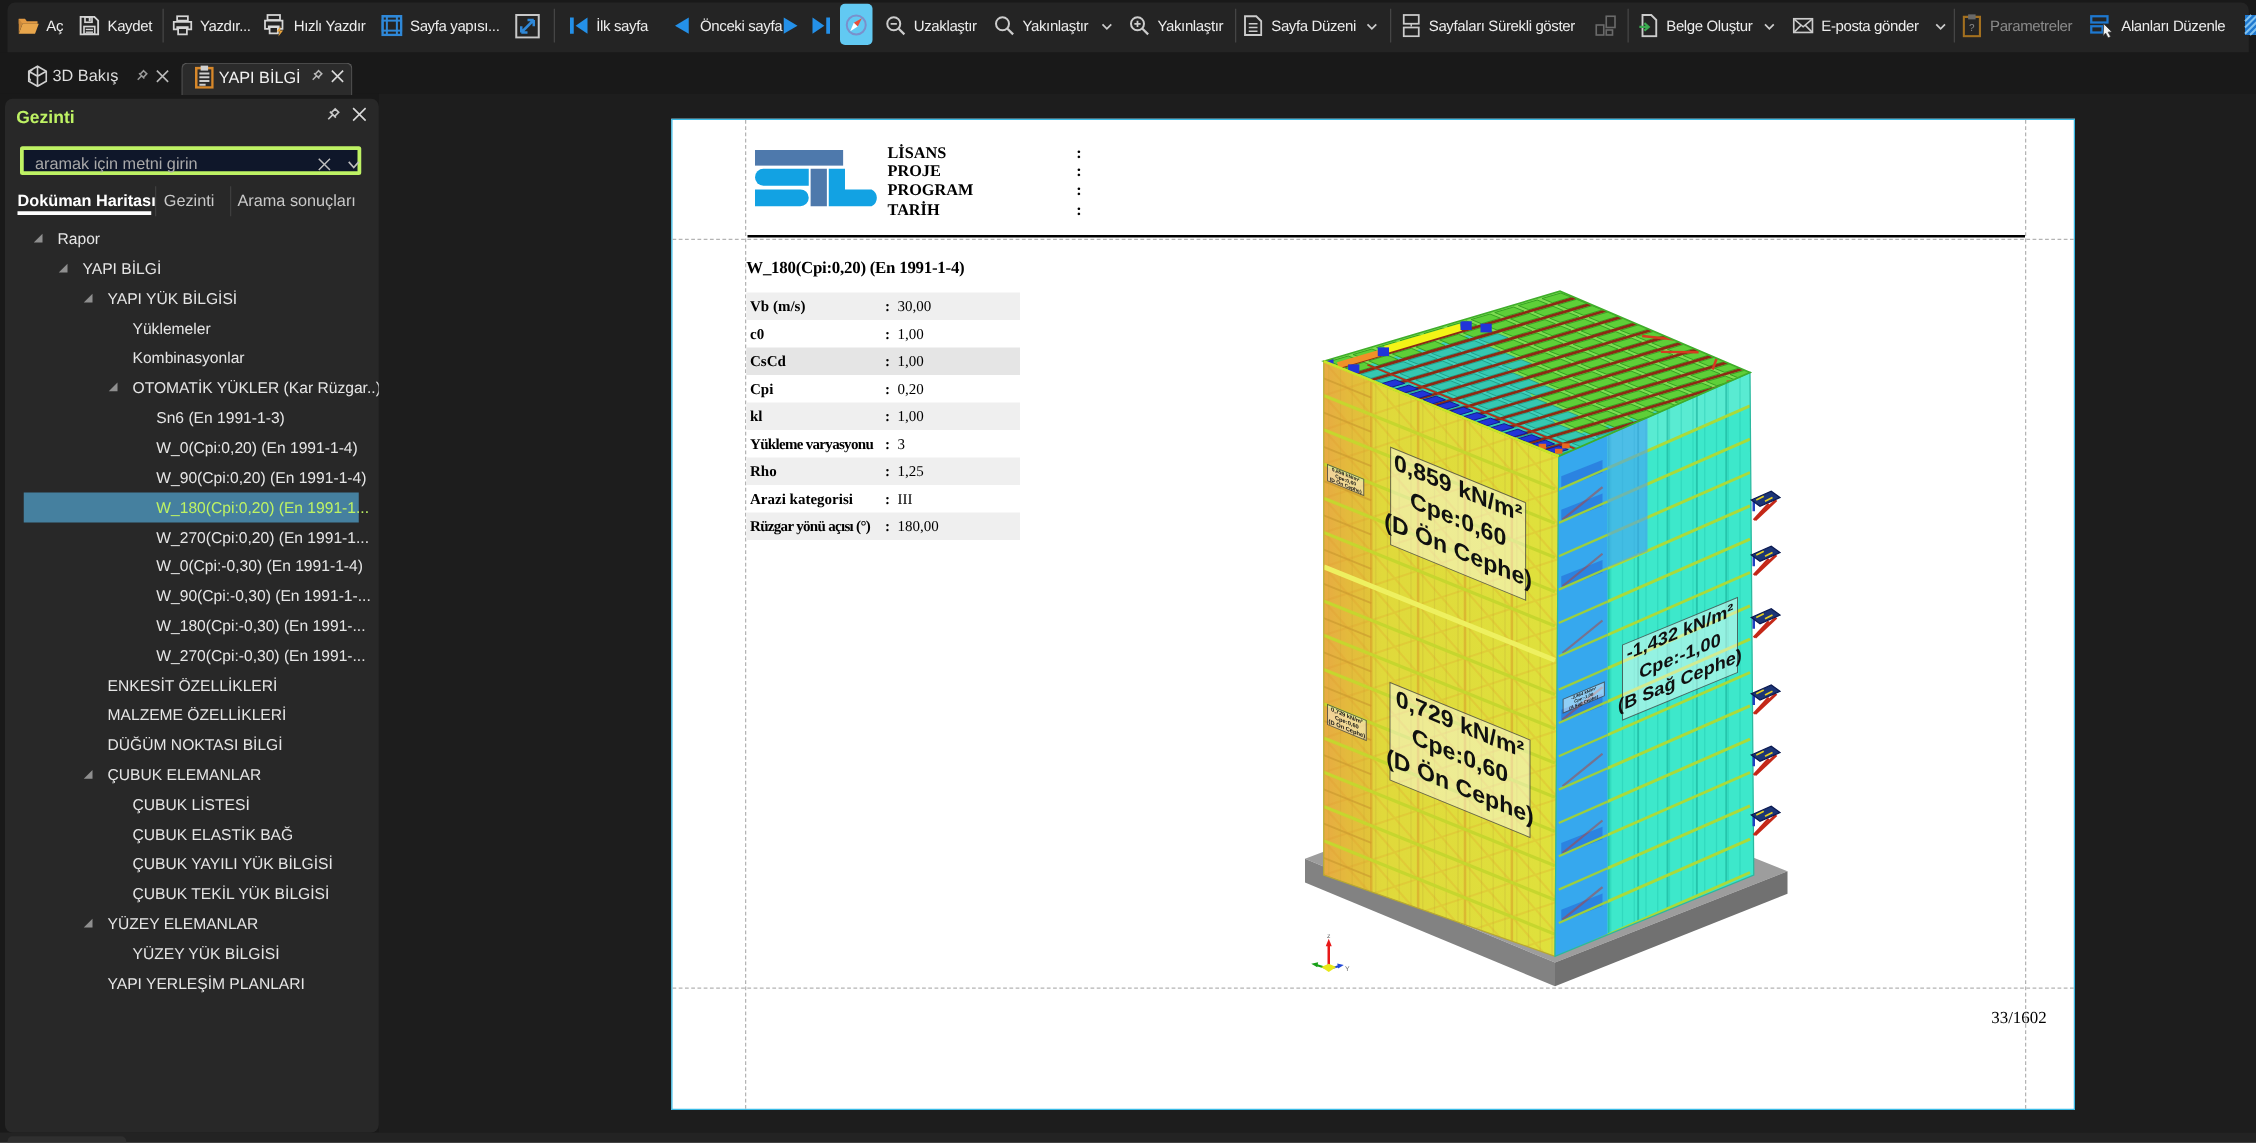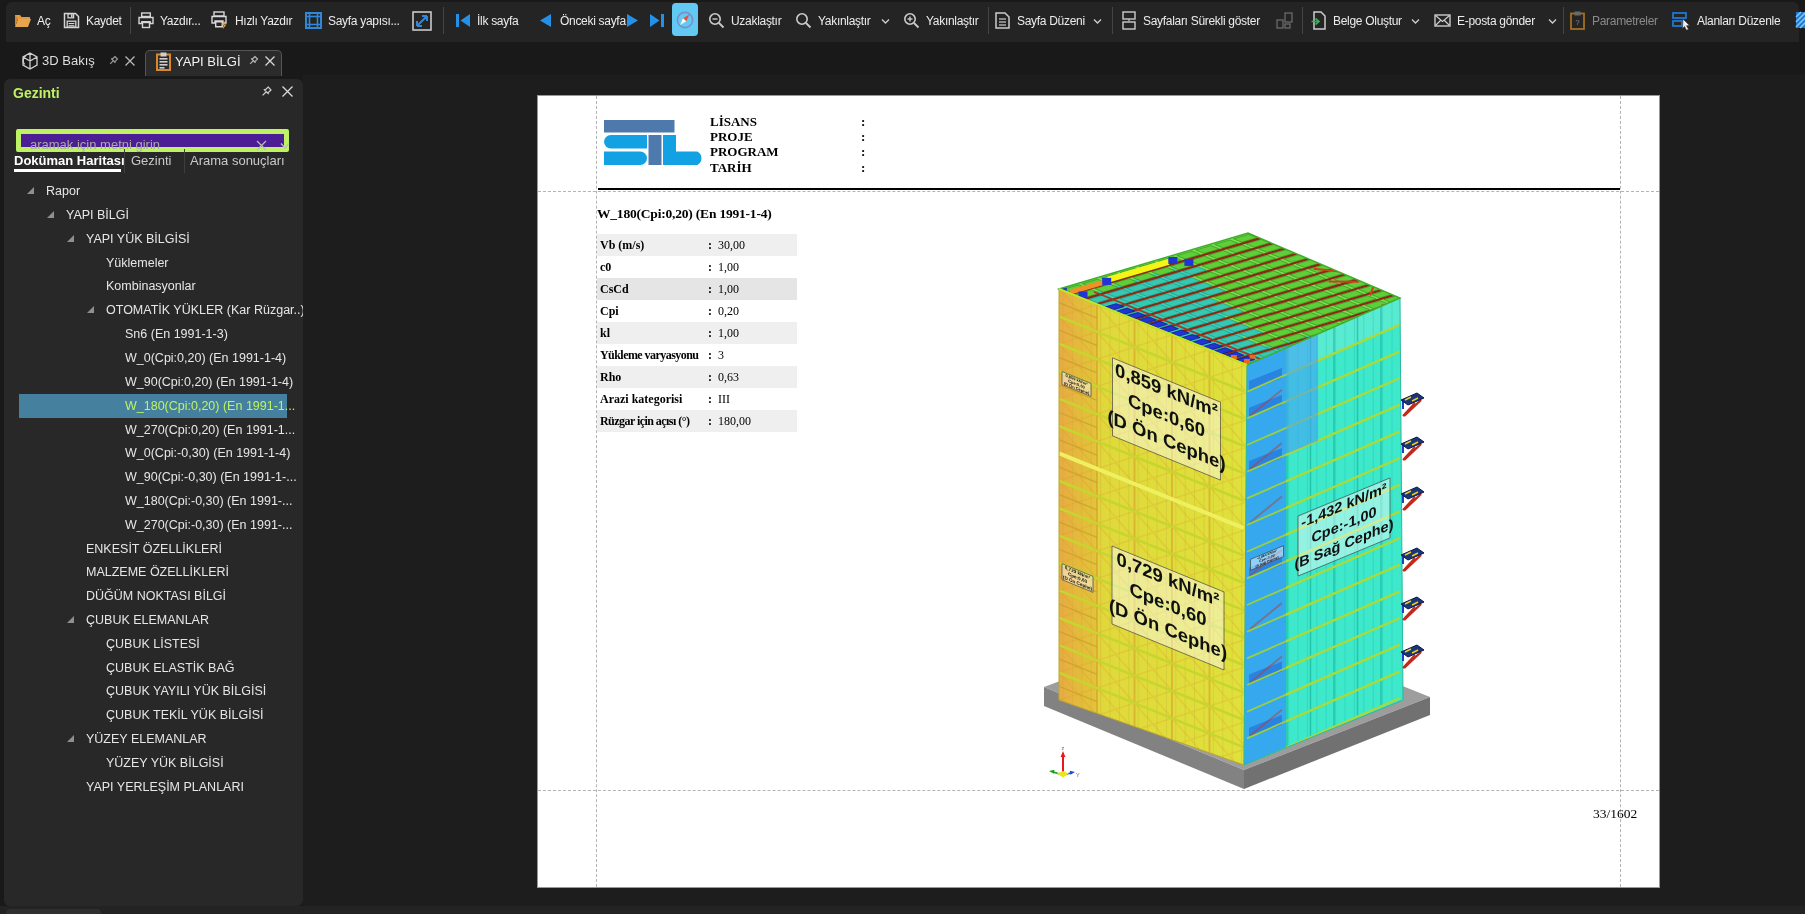--- a/index.html
+++ b/index.html
@@ -10,21 +10,21 @@
 svg{display:block}
 
 #panel{position:absolute;left:4px;top:79px;width:299px;height:827px;background:#282828;border-radius:6px;overflow:hidden}
 .ptree{position:absolute;left:0;font-size:12.5px;color:#e6e6e6;white-space:nowrap;height:24px;line-height:24px}
 .arr{position:absolute;width:0;height:0;border-left:7px solid transparent;border-bottom:7px solid #8f8f8f}
 
 #page{position:absolute;left:537px;top:95px;width:1123px;height:793px;background:#ffffff;border:1px solid #39b9e4}
 .dashv{position:absolute;top:0;height:791px;width:1px;border-left:1px dashed #b4b4b4}
 .dashh{position:absolute;left:0;width:1121px;height:1px;border-top:1px dashed #b4b4b4}
 .hserif{font-family:"Liberation Serif",serif;font-size:13px;color:#000}
-.trow{position:absolute;left:59px;width:200px;height:22px;font-family:"Liberation Serif",serif;font-size:12px;line-height:22px;color:#000}
+.trow{position:absolute;left:59px;width:219px;height:22px;font-family:"Liberation Serif",serif;font-size:12px;line-height:22px;color:#000}
 .trow b{position:absolute;left:3px}
 .trow i{position:absolute;left:111px;font-style:normal;font-weight:bold}
 .trow s{position:absolute;left:121px;text-decoration:none}
 </style></head>
 <body>
 
 <div class="abs" style="left:6px;top:2px;width:1793px;height:40px;background:#242424;border-radius:6px 6px 0 0"></div>
 <div id="toolbar" class="abs" style="left:0;top:0;width:1805px;height:42px">
 
   <svg class="abs" style="left:14px;top:12px" width="18" height="17" viewBox="0 0 18 17">
@@ -226,21 +226,21 @@
 <div id="panel">
   <div class="abs" style="left:9px;top:6px;font-size:14px;font-weight:bold;color:#bef264">Gezinti</div>
   <svg class="abs" style="left:255px;top:6px" width="14" height="14" viewBox="0 0 14 14">
       <g transform="rotate(45 7 7)" fill="none" stroke="#c9c9c9" stroke-width="1.3">
         <path d="M5 2 h4 v4.6 h-4z M3.6 6.6 h6.8 M7 6.6 v5.2"></path>
       </g>
     </svg>
   <svg class="abs" style="left:277px;top:6px" width="13" height="13" viewBox="0 0 13 13">
       <path d="M1.5 1.5 L11.5 11.5 M11.5 1.5 L1.5 11.5" stroke="#d9d9d9" stroke-width="1.3"></path>
     </svg>
-  <div class="abs" style="left:12px;top:50px;width:273px;height:23px;background:#4c1d95;border:5px solid #bef264;border-radius:2px">
+  <div class="abs" style="left:12px;top:38px;width:273px;height:23px;background:#0f172a;border:3px solid #bef264;border-radius:2px">
     <div class="abs" style="left:9px;top:3px;font-size:13px;color:#a9a9a9">aramak için metni girin</div>
     <svg class="abs" style="left:235px;top:6px" width="11" height="11" viewBox="0 0 11 11">
         <path d="M1 1 L10 10 M10 1 L1 10" stroke="#bdbdbd" stroke-width="1.2"></path>
       </svg>
     <svg class="abs" style="left:259px;top:8px" width="10" height="8" viewBox="0 0 10 8">
         <path d="M1 1.5 L5 6 L9 1.5" fill="none" stroke="#bdbdbd" stroke-width="1.3"></path>
       </svg>
   </div>
   <div class="abs" style="left:10px;top:74px;font-size:13px;font-weight:bold;color:#ffffff">Doküman Haritası</div>
   <div class="abs" style="left:10px;top:90px;width:107px;height:3px;background:#ffffff"></div>
@@ -329,29 +329,29 @@
         <s>1,00</s>
       </div>
     <div class="trow" style="top:248px">
         <b style="letter-spacing:-0.55px">Yükleme varyasyonu</b>
         <i>:</i>
         <s>3</s>
       </div>
     <div class="trow" style="top:270px;background:#efefef">
         <b>Rho</b>
         <i>:</i>
-        <s>0,63</s>
+        <s>1,25</s>
       </div>
     <div class="trow" style="top:292px">
         <b>Arazi kategorisi</b>
         <i>:</i>
         <s>III</s>
       </div>
     <div class="trow" style="top:314px;background:#efefef">
-        <b style="letter-spacing:-0.55px">Rüzgar için açısı (°)</b>
+        <b style="letter-spacing:-0.55px">Rüzgar yönü açısı (°)</b>
         <i>:</i>
         <s>180,00</s>
       </div>
   </div>
   <div class="hserif" style="position:absolute;left:1055px;top:710px;font-size:13.5px">33/1602</div>
   <svg class="abs" style="left:492px;top:120px" width="410" height="680" viewBox="1030 216 410 680" font-family="Liberation Sans, sans-serif">
 <defs>
 <linearGradient id="yg" gradientUnits="userSpaceOnUse" x1="1059" y1="0" x2="1247" y2="0">
           <stop offset="0" stop-color="#e9b148"></stop>
           <stop offset="0.10" stop-color="#e4c43f"></stop>

